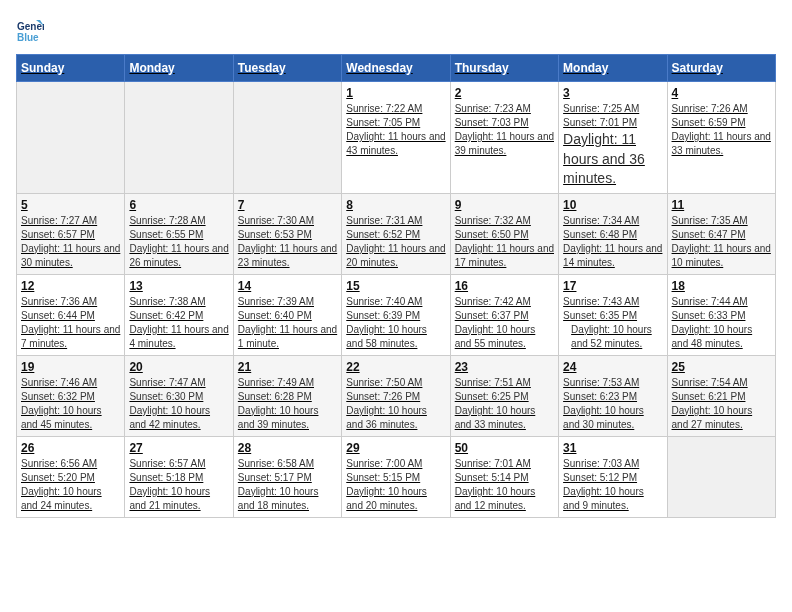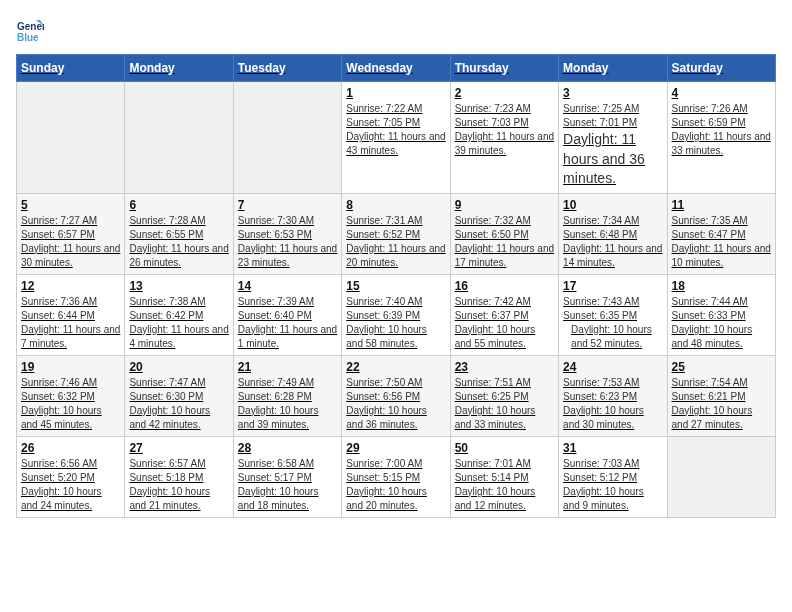--- a/index.html
+++ b/index.html
@@ -256,21 +256,21 @@
         </td>
         <td>
           <span class="day-num">21</span>
           <div style="font-size: 10px; line-height: 1.4;">Sunrise: 7:49 AM</div>
           <div style="font-size: 10px; line-height: 1.4;">Sunset: 6:28 PM</div>
           <div style="font-size: 10px; line-height: 1.4;">Daylight: 10 hours and 39 minutes.</div>
         </td>
         <td>
           <span class="day-num">22</span>
           <div style="font-size: 10px; line-height: 1.4;">Sunrise: 7:50 AM</div>
-          <div style="font-size: 10px; line-height: 1.4;">Sunset: 6:56 PM</div>
+          <div style="font-size: 10px; line-height: 1.4;">Sunset: 7:26 PM</div>
           <div style="font-size: 10px; line-height: 1.4;">Daylight: 10 hours and 36 minutes.</div>
         </td>
         <td>
           <span class="day-num">23</span>
           <div style="font-size: 10px; line-height: 1.4;">Sunrise: 7:51 AM</div>
           <div style="font-size: 10px; line-height: 1.4;">Sunset: 6:25 PM</div>
           <div style="font-size: 10px; line-height: 1.4;">Daylight: 10 hours and 33 minutes.</div>
         </td>
         <td>
           <span class="day-num">24</span>

